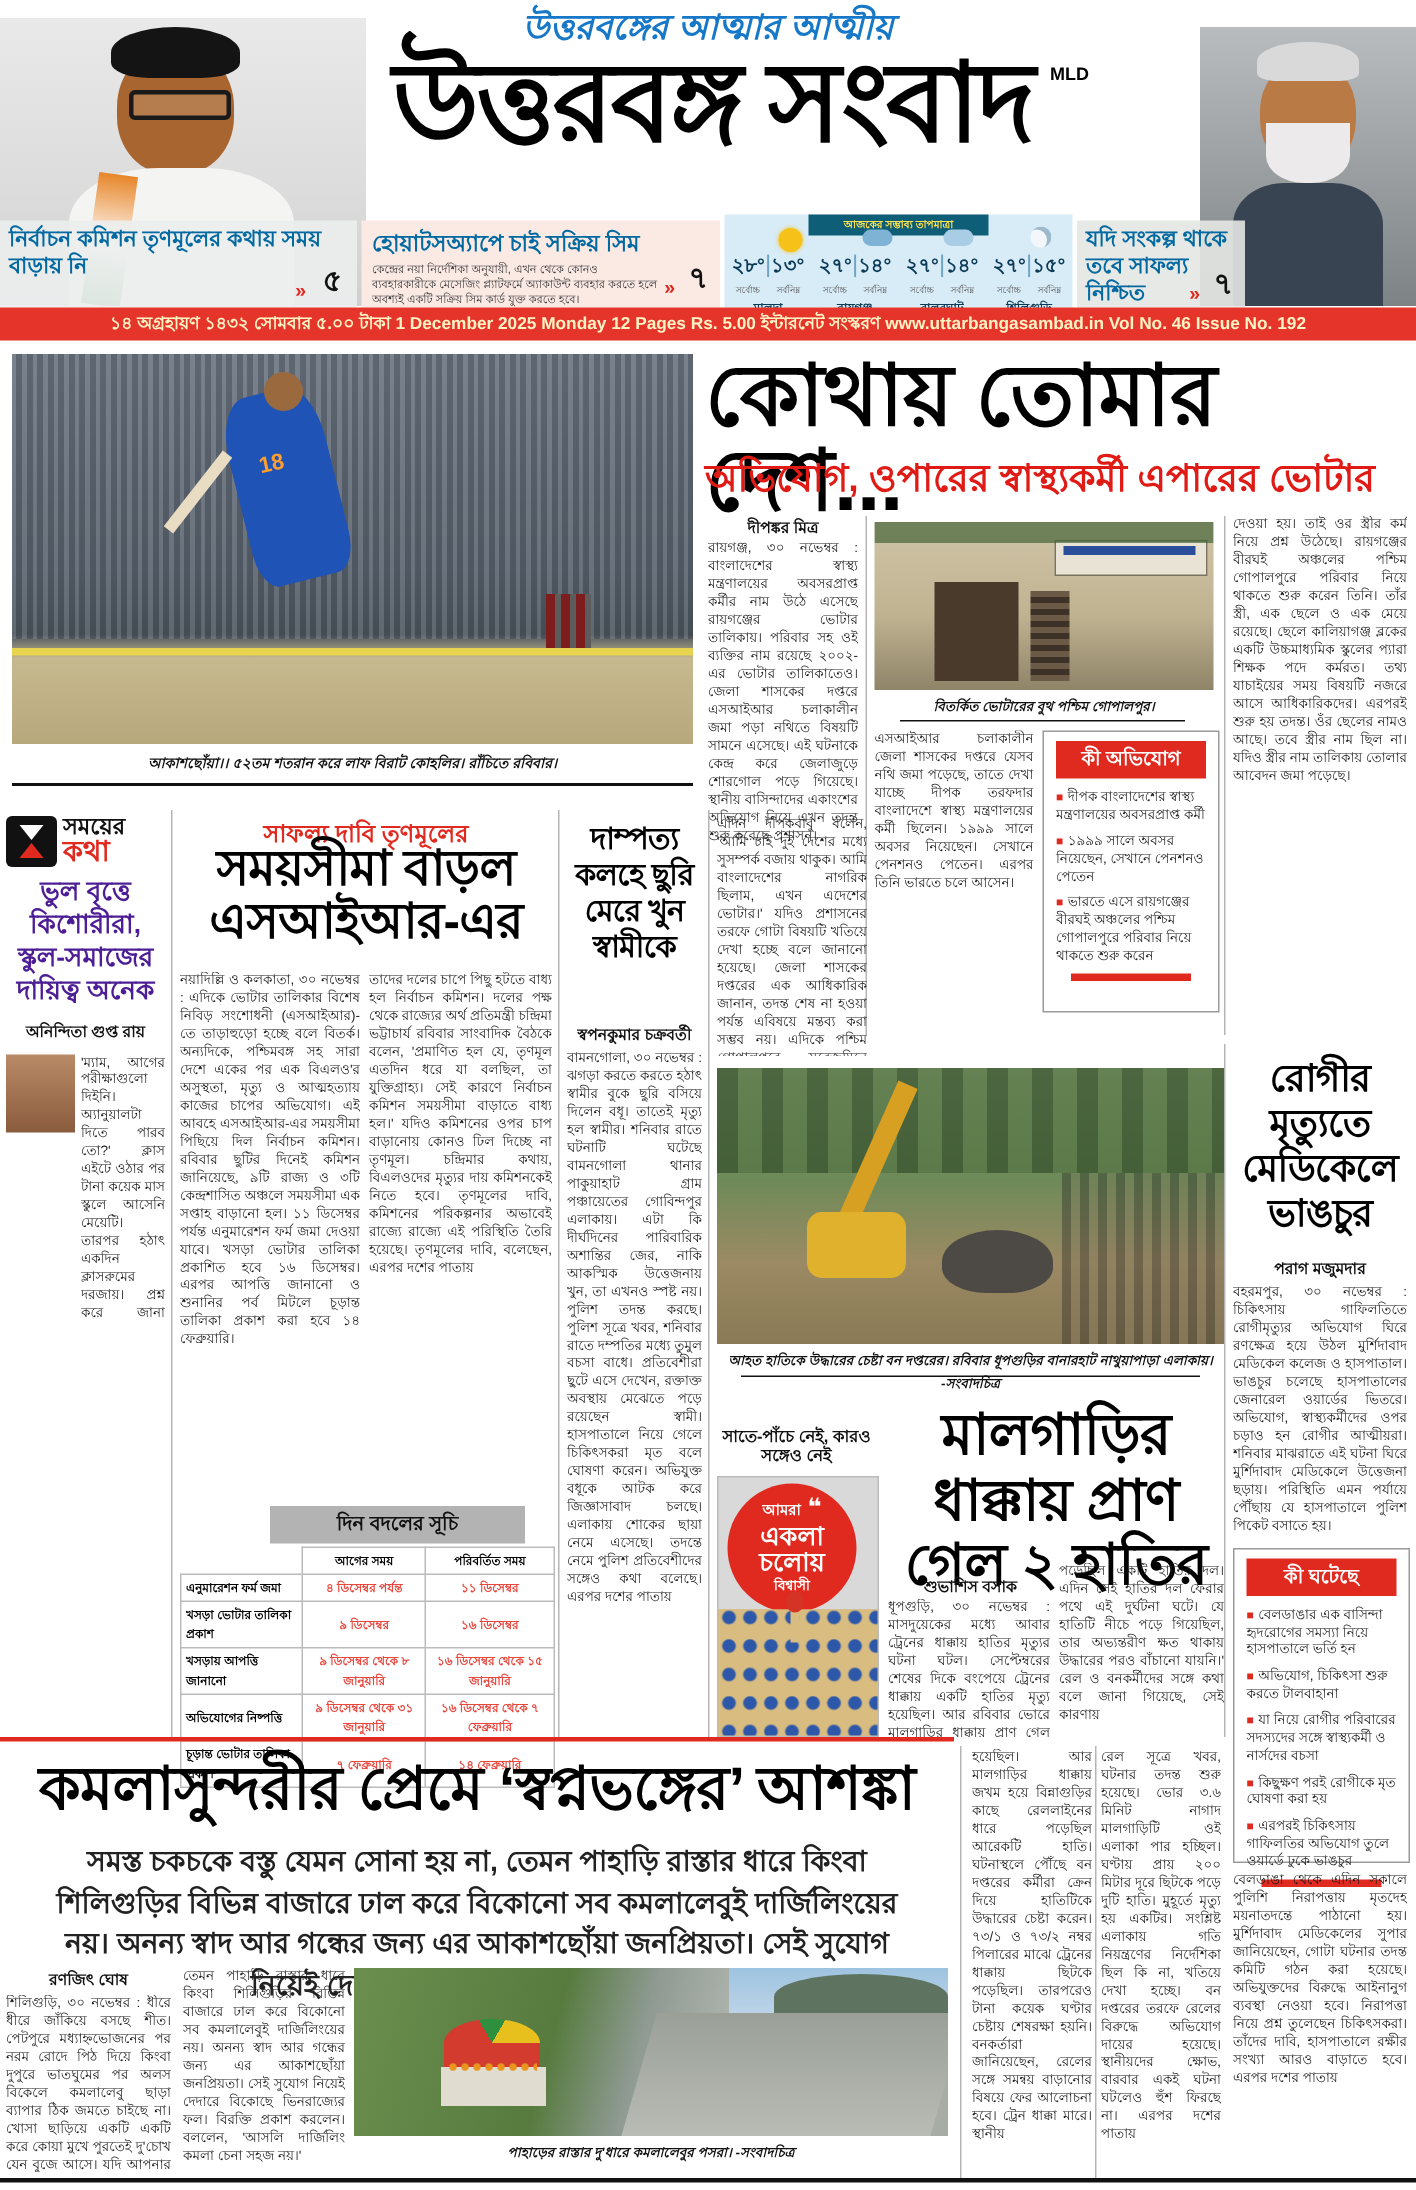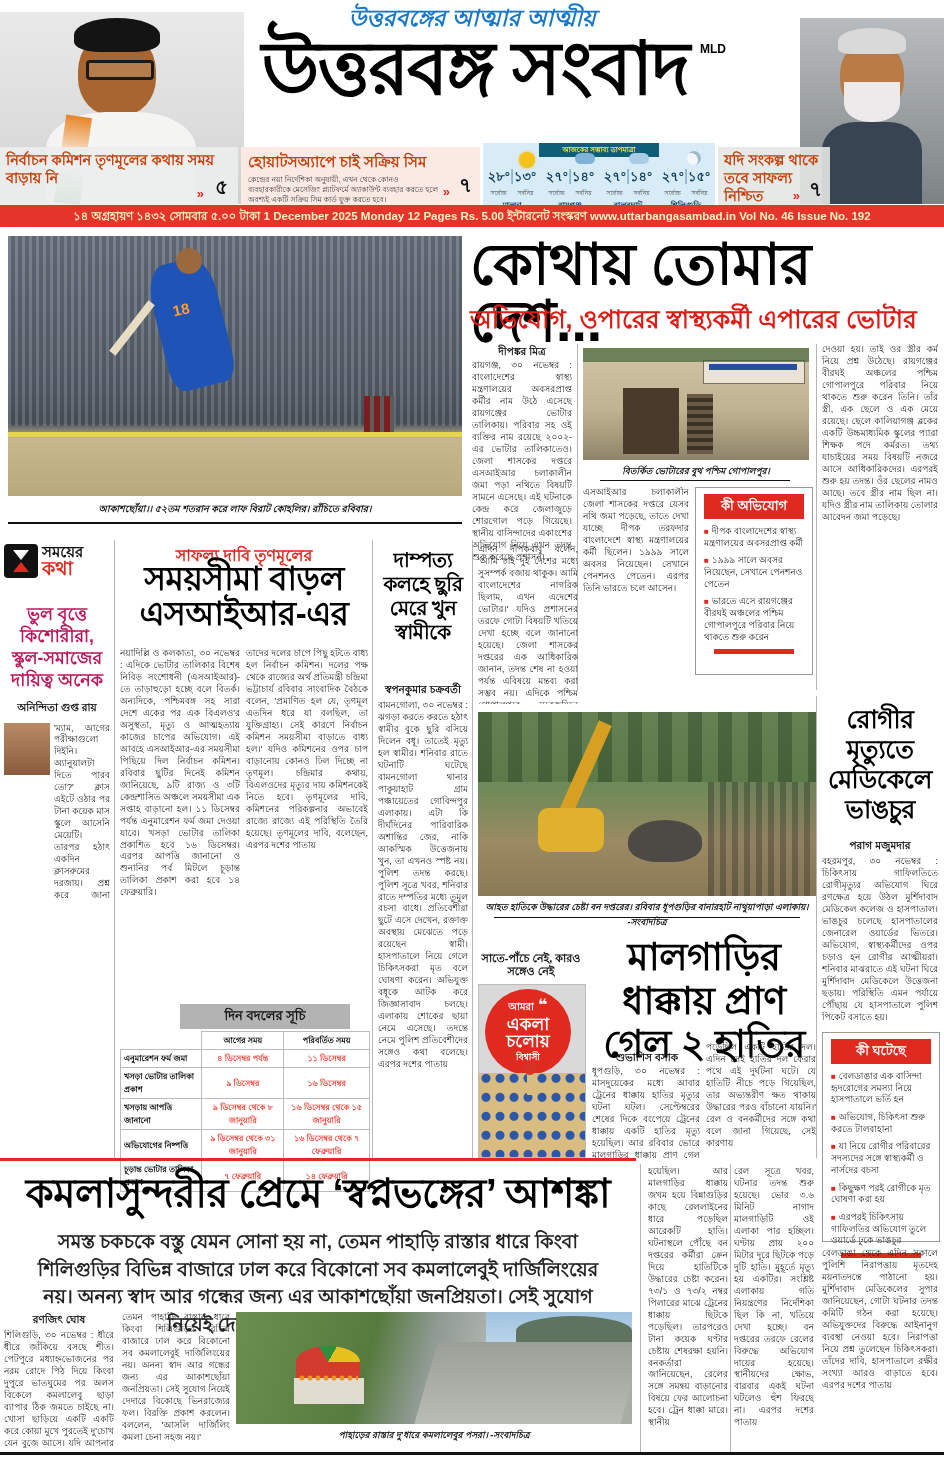--- a/index.html
+++ b/index.html
@@ -6,21 +6,21 @@
   body{font-family:"Liberation Sans","DejaVu Sans",sans-serif;}
   .page{position:relative;width:944px;height:1460px;background:#fff;overflow:hidden;}
   .abs{position:absolute;}
   .just{text-align:justify;font-size:9px;line-height:1.33;color:#1c1c1c;overflow:hidden;}
   .cap{font-style:italic;font-weight:bold;font-size:9.5px;color:#111;text-align:center;}
   .byline{font-weight:bold;font-size:10.5px;color:#111;text-align:center;}
   .vdiv{position:absolute;width:1px;background:#b5b5b5;}
   .hrule{position:absolute;background:#111;}
   .redrule{position:absolute;background:#e02a20;}
   .headline{font-weight:900;color:#000;letter-spacing:-0.5px;}
-  .teaser{font-weight:bold;color:#c2410c;}
+  .teaser{font-weight:bold;color:#0369a1;}
   .infobox{border:1px solid #9a9a9a;background:#fff;}
   .infobox .ib-title{background:#e02a20;color:#fff;font-weight:bold;text-align:center;font-size:13px;padding:2px 0;margin:6px 8px 4px 8px;}
   .ib-item{font-size:9px;line-height:1.3;padding:3px 8px;color:#222;}
   .ib-sq{color:#e02a20;font-size:8px;margin-right:3px;}
   .photo{position:absolute;overflow:hidden;}
   .temp{font-weight:900;font-size:13px;color:#0a3a56;}
   .tlab{font-size:6px;color:#555;text-align:center;}
   .wcity{font-size:8px;font-weight:bold;color:#0a3a56;text-align:center;}
   .tableNum{color:#e8483e;font-weight:900;}
   .schedule td{border:1px solid #bbb;font-size:8px;padding:2px 3px;vertical-align:middle;}
@@ -172,21 +172,21 @@
     <div style="display:flex;align-items:center;gap:4px;">
       <div style="width:34px;height:34px;background:#111;border-radius:4px;position:relative;">
         <div style="position:absolute;left:9px;top:6px;width:0;height:0;border-left:8px solid transparent;border-right:8px solid transparent;border-top:10px solid #fff;"></div>
         <div style="position:absolute;left:9px;top:18px;width:0;height:0;border-left:8px solid transparent;border-right:8px solid transparent;border-bottom:10px solid #e02a20;"></div>
       </div>
       <div>
         <div style="font-weight:900;font-size:15px;color:#111;line-height:1;">সময়ের</div>
         <div style="font-weight:900;font-size:19px;color:#e02a20;line-height:1;">কথা</div>
       </div>
     </div>
-    <div style="font-weight:900;font-size:17.5px;color:#be185d;text-align:center;line-height:1.25;margin-top:26px;">ভুল বৃত্তে কিশোরীরা, স্কুল-সমাজের দায়িত্ব অনেক</div>
+    <div style="font-weight:900;font-size:17.5px;color:#4c1d95;text-align:center;line-height:1.25;margin-top:6px;">ভুল বৃত্তে কিশোরীরা, স্কুল-সমাজের দায়িত্ব অনেক</div>
     <div class="byline" style="margin-top:8px;">অনিন্দিতা গুপ্ত রায়</div>
     <div style="width:46px;height:52px;background:linear-gradient(180deg,#b98a66,#8a5c3e);float:left;margin:6px 4px 2px 0;"></div>
     <div class="just" style="margin-top:6px;height:180px;">'ম্যাম, আগের পরীক্ষাগুলো দিইনি। অ্যানুয়ালটা দিতে পারব তো?' ক্লাস এইটে ওঠার পর টানা কয়েক মাস স্কুলে আসেনি মেয়েটি। তারপর হঠাৎ একদিন ক্লাসরুমের দরজায়। প্রশ্ন করে জানা গেল, সংসারের চাপে পড়াশোনা প্রায় বন্ধ হতে বসেছিল তার।</div>
   </div>
 
   <div class="abs kicker" style="left:120px;top:543px;width:248px;font-size:16px;">সাফল্য দাবি তৃণমূলের</div>
   <div class="abs headline" style="left:120px;top:562px;width:248px;font-size:33px;line-height:1.05;text-align:center;">সময়সীমা বাড়ল এসআইআর-এর</div>
   <div class="abs just" style="left:120px;top:648px;width:120px;height:350px;">নয়াদিল্লি ও কলকাতা, ৩০ নভেম্বর : এদিকে ভোটার তালিকার বিশেষ নিবিড় সংশোধনী (এসআইআর)-তে তাড়াহুড়ো হচ্ছে বলে বিতর্ক। অন্যদিকে, পশ্চিমবঙ্গ সহ সারা দেশে একের পর এক বিএলও'র অসুস্থতা, মৃত্যু ও আত্মহত্যায় কাজের চাপের অভিযোগ। এই আবহে এসআইআর-এর সময়সীমা পিছিয়ে দিল নির্বাচন কমিশন। রবিবার ছুটির দিনেই কমিশন জানিয়েছে, ৯টি রাজ্য ও ৩টি কেন্দ্রশাসিত অঞ্চলে সময়সীমা এক সপ্তাহ বাড়ানো হল। ১১ ডিসেম্বর পর্যন্ত এনুমারেশন ফর্ম জমা দেওয়া যাবে। খসড়া ভোটার তালিকা প্রকাশিত হবে ১৬ ডিসেম্বর। এরপর আপত্তি জানানো ও শুনানির পর্ব মিটলে চূড়ান্ত তালিকা প্রকাশ করা হবে ১৪ ফেব্রুয়ারি।</div>
   <div class="abs just" style="left:246px;top:648px;width:122px;height:350px;">তাদের দলের চাপে পিছু হটতে বাধ্য হল নির্বাচন কমিশন। দলের পক্ষ থেকে রাজ্যের অর্থ প্রতিমন্ত্রী চন্দ্রিমা ভট্টাচার্য রবিবার সাংবাদিক বৈঠকে বলেন, 'প্রমাণিত হল যে, তৃণমূল এতদিন ধরে যা বলছিল, তা যুক্তিগ্রাহ্য। সেই কারণে নির্বাচন কমিশন সময়সীমা বাড়াতে বাধ্য হল।' যদিও কমিশনের ওপর চাপ বাড়ানোয় কোনও ঢিল দিচ্ছে না তৃণমূল। চন্দ্রিমার কথায়, বিএলওদের মৃত্যুর দায় কমিশনকেই নিতে হবে। তৃণমূলের দাবি, কমিশনের পরিকল্পনার অভাবেই রাজ্যে রাজ্যে এই পরিস্থিতি তৈরি হয়েছে। তৃণমূলের দাবি, বলেছেন, এরপর দশের পাতায়</div>
 

